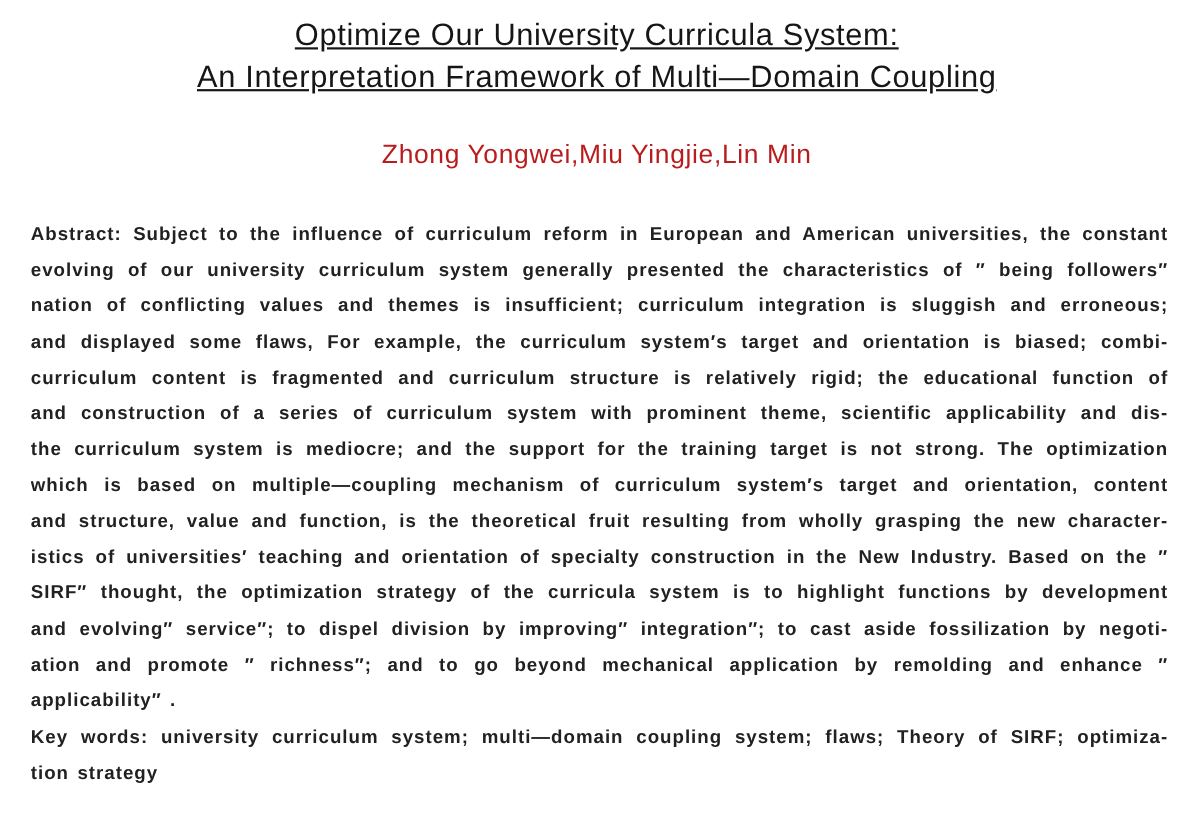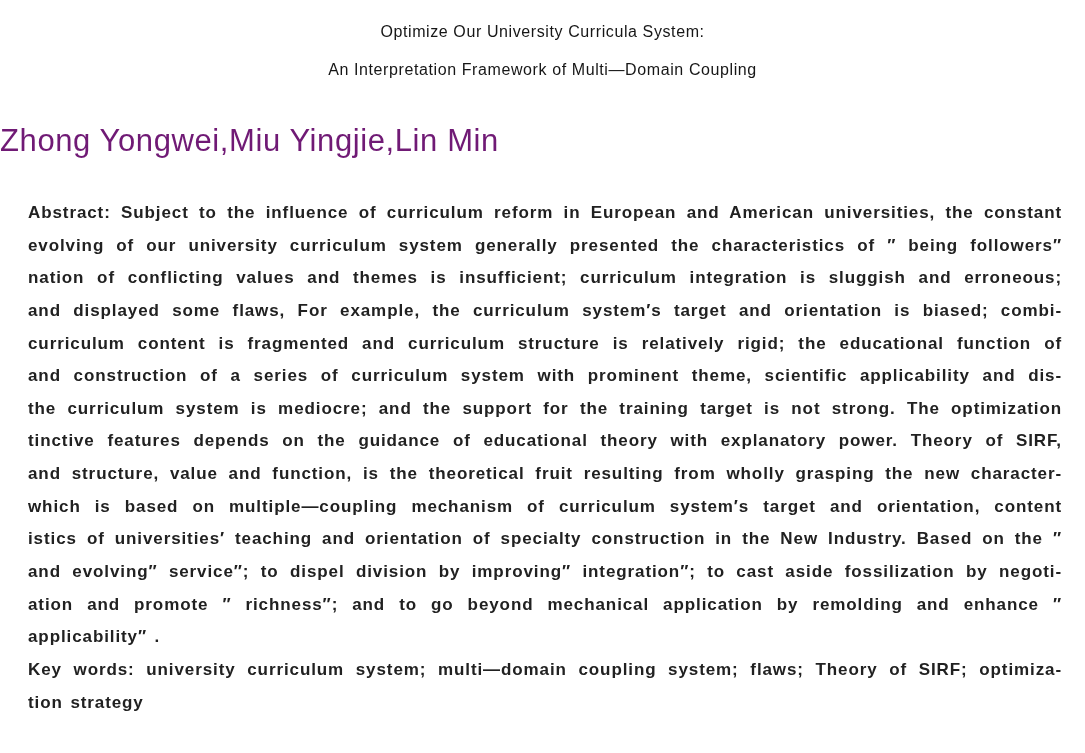--- a/index.html
+++ b/index.html
@@ -21,34 +21,36 @@
     background: #ffffff;
   }
   .title-block {
     position: absolute;
     top: 13px;
     left: 0;
     width: 100%;
     text-align: center;
   }
   .title-line {
-    font-size: 16px;
+    font-size: 28px;
     line-height: 38px;
     letter-spacing: 0.6px;
     color: #161616;
+    text-decoration: underline;
   }
   .authors-line {
     position: absolute;
     top: 126px;
     left: 0;
     width: 100%;
-    font-size: 31px;
+    text-align: center;
+    font-size: 24px;
     line-height: 30px;
     letter-spacing: 0.6px;
-    color: #701a75;
+    color: #b91c1c;
   }
   .body-block {
     position: absolute;
     top: 197px;
     left: 28px;
     width: 1034px;
     font-size: 17px;
     letter-spacing: 0.9px;
     word-spacing: 2px;
     color: #212121;
@@ -82,24 +84,24 @@
   <div class="body-block">
 
     <div>
         <div class="text-line">Abstract: Subject to the influence of curriculum reform in European and American universities, the constant</div>
         <div class="text-line">evolving of our university curriculum system generally presented the characteristics of ″ being followers″</div>
         <div class="text-line">nation of conflicting values and themes is insufficient; curriculum integration is sluggish and erroneous;</div>
         <div class="text-line">and displayed some flaws, For example, the curriculum system′s target and orientation is biased; combi-</div>
         <div class="text-line">curriculum content is fragmented and curriculum structure is relatively rigid; the educational function of</div>
         <div class="text-line">and construction of a series of curriculum system with prominent theme, scientific applicability and dis-</div>
         <div class="text-line">the curriculum system is mediocre; and the support for the training target is not strong. The optimization</div>
-        <div class="text-line">tinctive features depends on the guidance of educational theory with explanatory power. Theory of SIRF,</div>
+        <div class="text-line">which is based on multiple—coupling mechanism of curriculum system′s target and orientation, content</div>
         <div class="text-line">and structure, value and function, is the theoretical fruit resulting from wholly grasping the new character-</div>
-        <div class="text-line">which is based on multiple—coupling mechanism of curriculum system′s target and orientation, content</div>
         <div class="text-line">istics of universities′ teaching and orientation of specialty construction in the New Industry. Based on the ″</div>
+        <div class="text-line">SIRF″ thought, the optimization strategy of the curricula system is to highlight functions by development</div>
         <div class="text-line">and evolving″ service″; to dispel division by improving″ integration″; to cast aside fossilization by negoti-</div>
         <div class="text-line">ation and promote ″ richness″; and to go beyond mechanical application by remolding and enhance ″</div>
         <div class="text-line no-stretch">applicability″ .</div>
       </div>
 
     <div>
         <div class="text-line">Key words: university curriculum system; multi—domain coupling system; flaws; Theory of SIRF; optimiza-</div>
         <div class="text-line no-stretch">tion strategy</div>
       </div>
 

